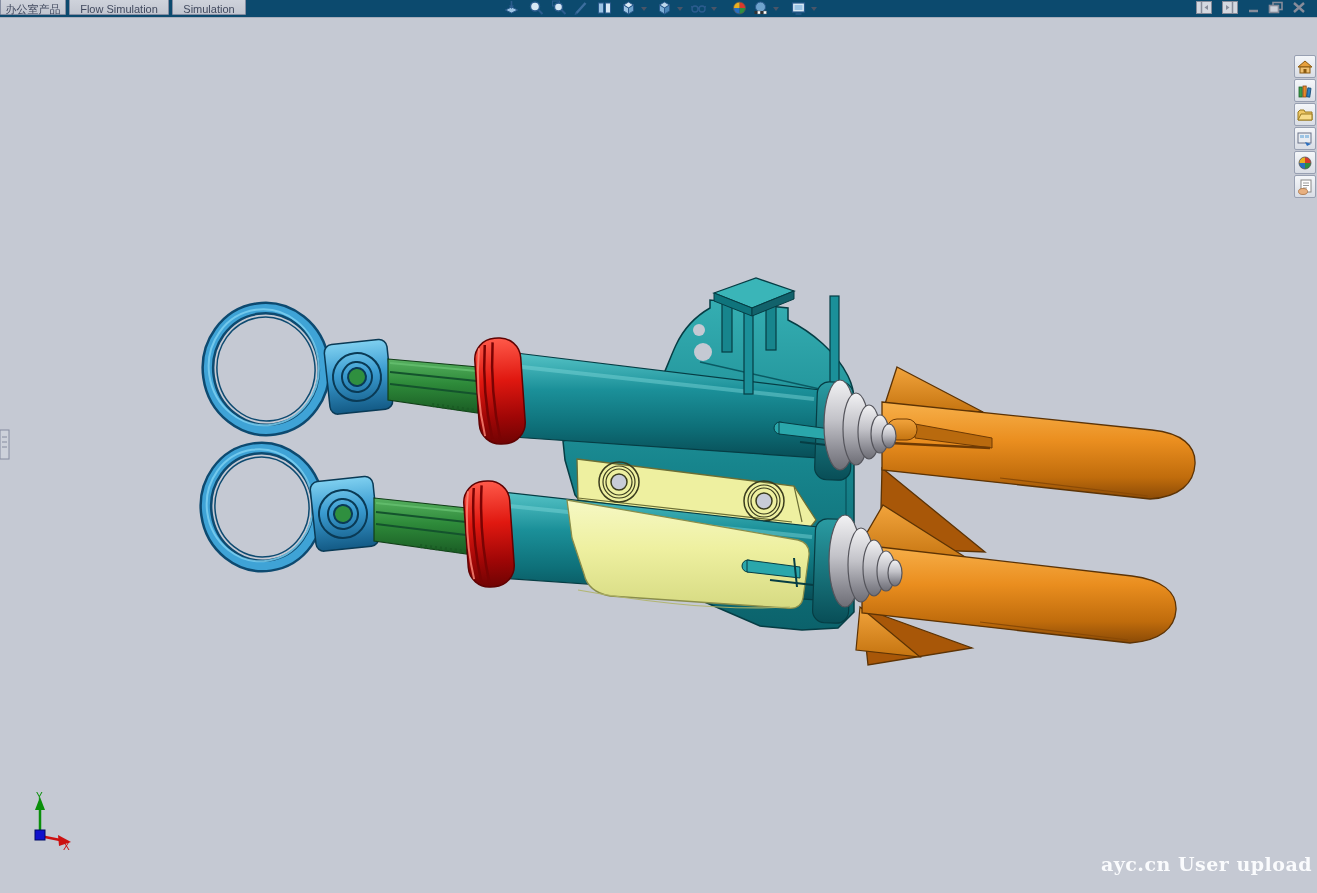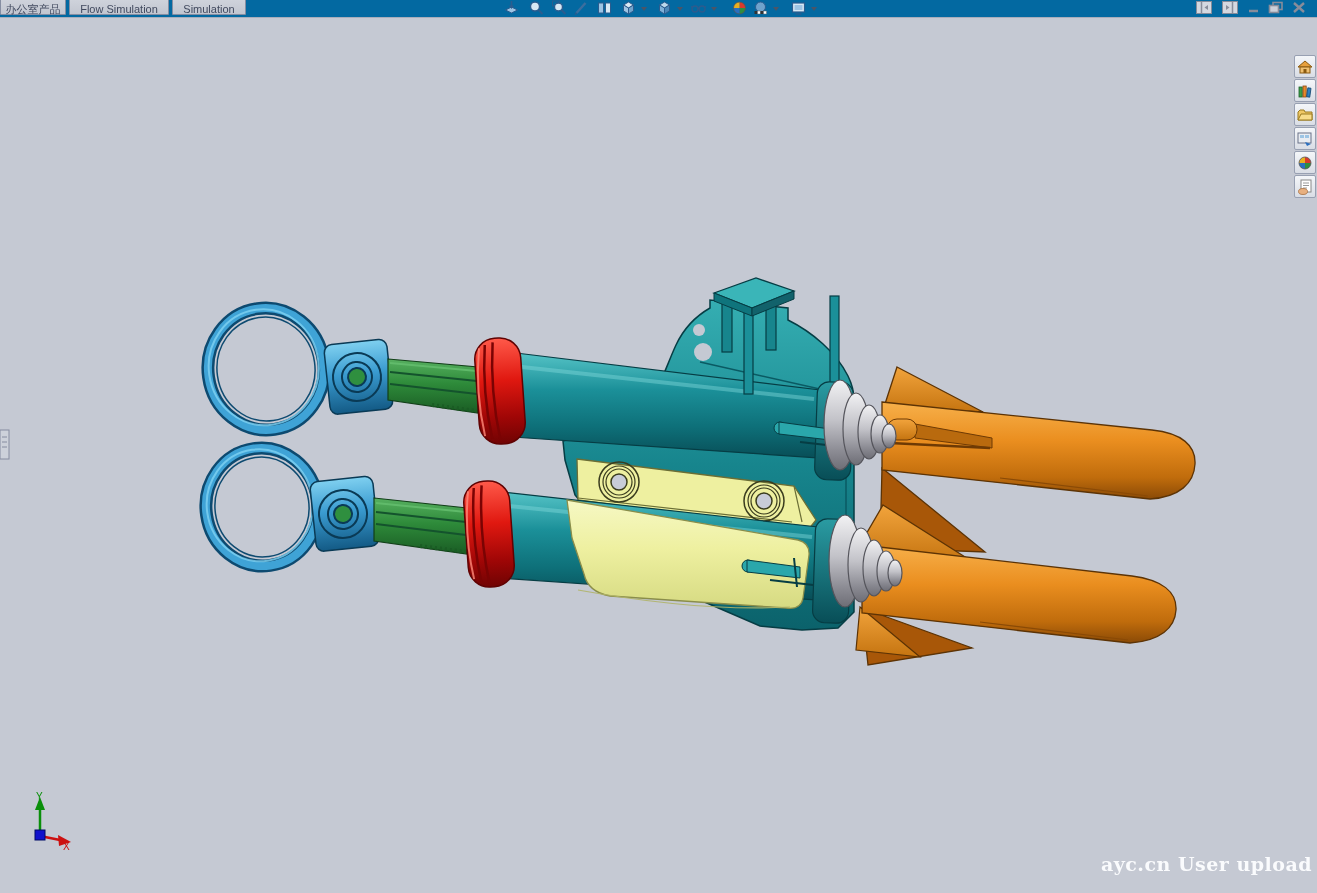--- a/index.html
+++ b/index.html
@@ -1,18 +1,18 @@
 <!DOCTYPE html>
 <html><head>
 <meta charset="utf-8">
 <style>
   html,body{margin:0;padding:0;}
   body{width:1317px;height:893px;overflow:hidden;font-family:"Liberation Sans",sans-serif;background:#c5c9d3;position:relative;}
   
-  .topbar{position:absolute;left:0;top:0;width:1317px;height:17px;background:#0369a1;border-bottom:1px solid #a7adbb;overflow:hidden;z-index:40;}
+  .topbar{position:absolute;left:0;top:0;width:1317px;height:17px;background:#0c4a6e;border-bottom:1px solid #a7adbb;overflow:hidden;z-index:40;}
   .tab{position:absolute;top:-7px;height:22px;background:linear-gradient(#d4d8e0,#c2c6d0);border:1px solid #868ea2;border-radius:3px 3px 0 0;color:#41495e;font-size:11px;line-height:30px;text-align:center;box-sizing:border-box;}
   .vicon{position:absolute;top:0;width:17px;height:16px;}
   .dd{position:absolute;top:7px;width:0;height:0;border-left:3.5px solid transparent;border-right:3.5px solid transparent;border-top:4px solid #4a5568;}
   .winctl{position:absolute;top:1px;}
   
   .taskpane{position:absolute;right:0;top:55px;width:23px;z-index:30;}
   .tpbtn{width:22px;height:23px;margin-bottom:1px;background:linear-gradient(#f4f6f9,#d9dde5);border:1px solid #98a0b2;border-radius:2px;box-sizing:border-box;display:flex;align-items:center;justify-content:center;}
   
   .watermark{position:absolute;right:5px;top:853px;font-family:"DejaVu Serif","Liberation Serif",serif;font-weight:bold;font-size:19px;color:#fafbfd;z-index:20;letter-spacing:.5px;margin-left:11px;}
   .scene{position:absolute;left:0;top:0;z-index:1;}

